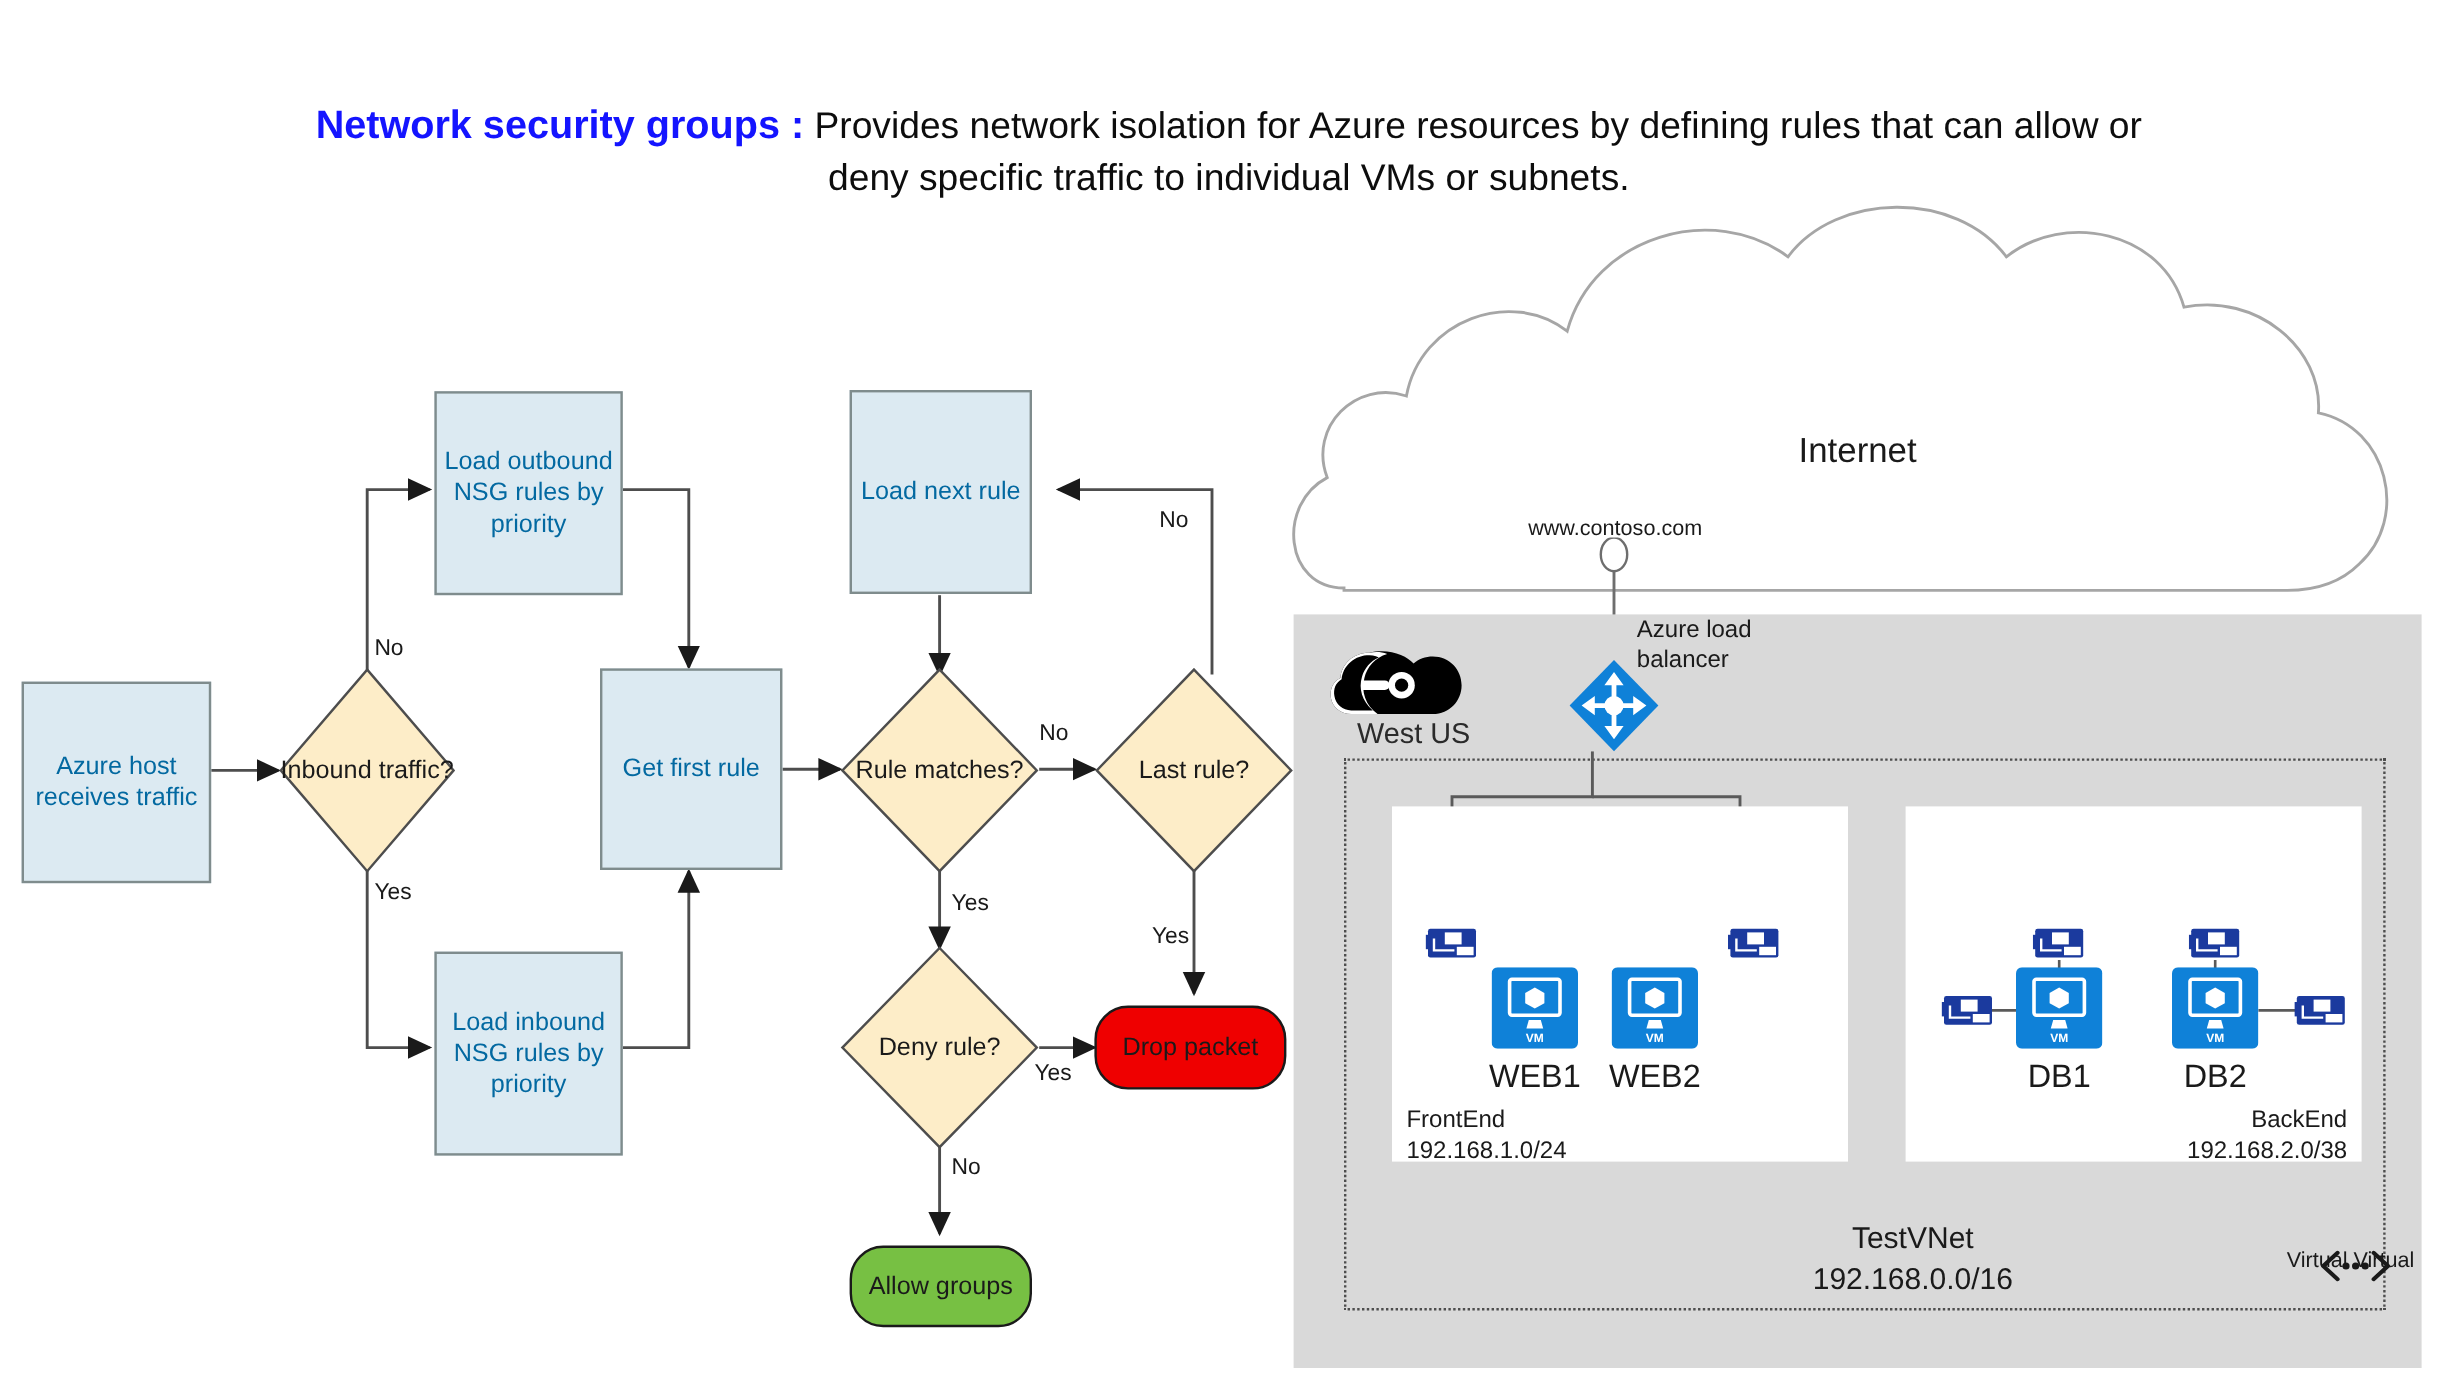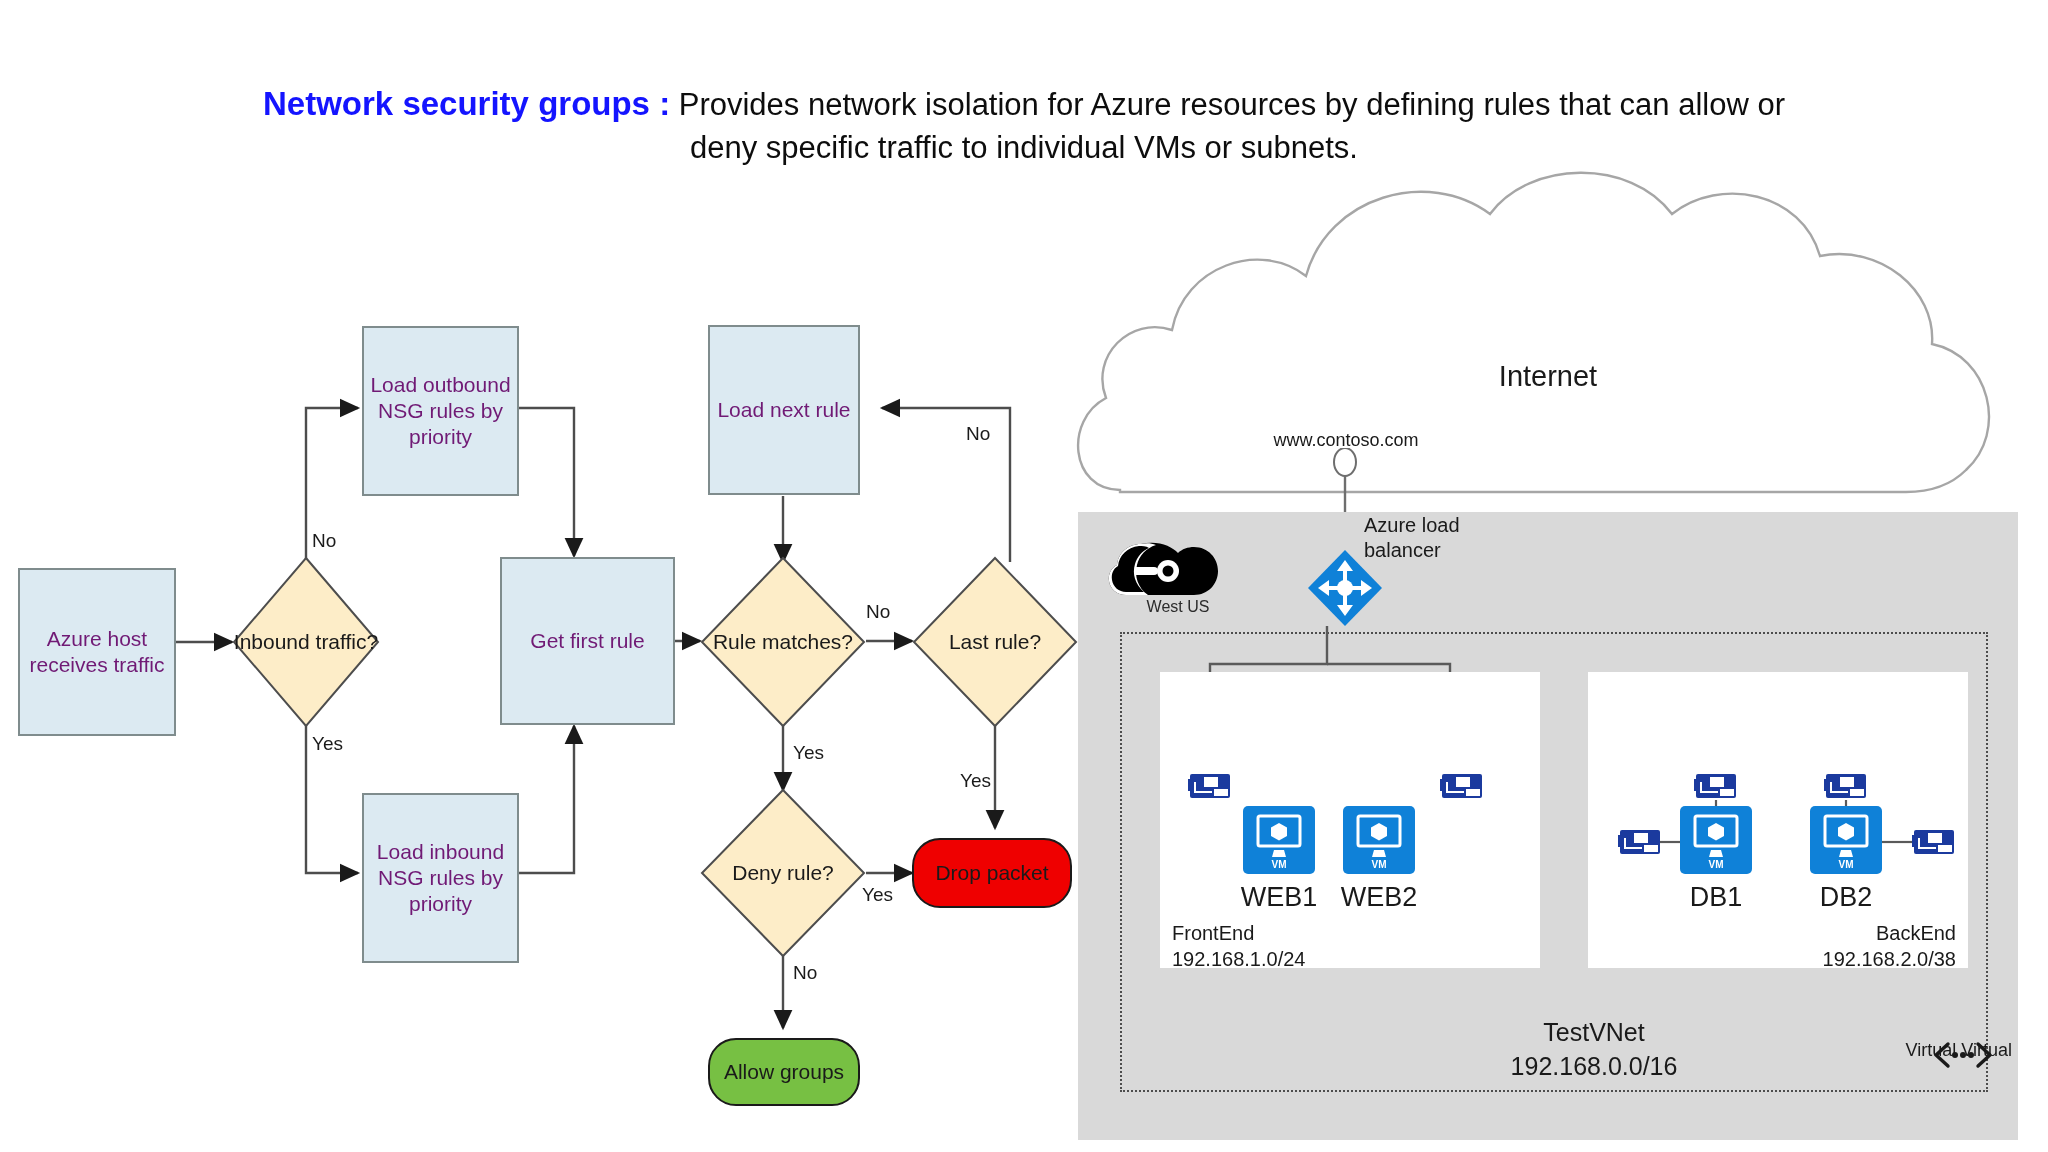--- a/index.html
+++ b/index.html
@@ -19,21 +19,21 @@
     line-height:1.35;
   }
   .title-line{font-size:31px;color:#0d0d0d;letter-spacing:0;}
   .title-strong{color:#1414ff;font-weight:bold;font-size:33px;}
 
   
   .fc{position:absolute;}
   .proc{
     background:#dceaf2;border:2px solid #7f8c8d;
     display:flex;align-items:center;justify-content:center;
-    text-align:center;color:#701a75;font-size:21px;line-height:1.25;
+    text-align:center;color:#0369a1;font-size:21px;line-height:1.25;
     box-sizing:border-box;padding:4px 6px;
   }
   .diamond-wrap{position:absolute;}
   .diamond-wrap svg{position:absolute;left:0;top:0;overflow:visible;}
   .diamond-label{
     position:absolute;left:0;top:0;width:100%;height:100%;
     display:flex;align-items:center;justify-content:center;
     text-align:center;color:#1a1a1a;font-size:21px;line-height:1.25;
     pointer-events:none;
   }
@@ -65,21 +65,21 @@
   .contoso-label{
     position:absolute;left:1236px;top:430px;width:220px;text-align:center;
     font-size:18px;color:#1a1a1a;
   }
   .alb-label{
     position:absolute;left:1364px;top:513px;width:150px;
     font-size:20px;color:#1a1a1a;line-height:1.25;
   }
   .westus-label{
     position:absolute;left:1108px;top:598px;width:140px;text-align:center;
-    font-size:16px;color:#2b2b2b;
+    font-size:24px;color:#2b2b2b;
   }
   .vnet-dotted{
     position:absolute;left:1120px;top:632px;width:868px;height:460px;
     border:2px dotted #4d4d4d;box-sizing:border-box;
   }
   .subnet{
     position:absolute;background:#ffffff;
   }
   .subnet-frontend{left:1160px;top:672px;width:380px;height:296px;}
   .subnet-backend{left:1588px;top:672px;width:380px;height:296px;}
@@ -153,21 +153,21 @@
     <svg width="148" height="172" viewBox="0 0 148 172">
       <polygon points="74,2 146,86 74,170 2,86" fill="#fdedc8" stroke="#4d4d4d" stroke-width="2"></polygon>
     </svg>
     <div class="diamond-label">Inbound traffic?</div>
   </div>
 
   <div class="fc proc" style="left:362px;top:326px;width:157px;height:170px;">Load outbound NSG rules by priority</div>
 
   <div class="fc proc" style="left:362px;top:793px;width:157px;height:170px;">Load inbound NSG rules by priority</div>
 
-  <div class="fc proc" style="left:500px;top:557px;width:175px;height:168px;">Get first rule</div>
+  <div class="fc proc" style="left:500px;top:557px;width:152px;height:168px;">Get first rule</div>
 
   <div class="fc proc" style="left:708px;top:325px;width:152px;height:170px;">Load next rule</div>
 
   <div class="diamond-wrap" style="left:700px;top:556px;width:166px;height:172px;">
     <svg width="166" height="172" viewBox="0 0 166 172">
       <polygon points="83,2 164,86 83,170 2,86" fill="#fdedc8" stroke="#4d4d4d" stroke-width="2"></polygon>
     </svg>
     <div class="diamond-label">Rule matches?</div>
   </div>
 

